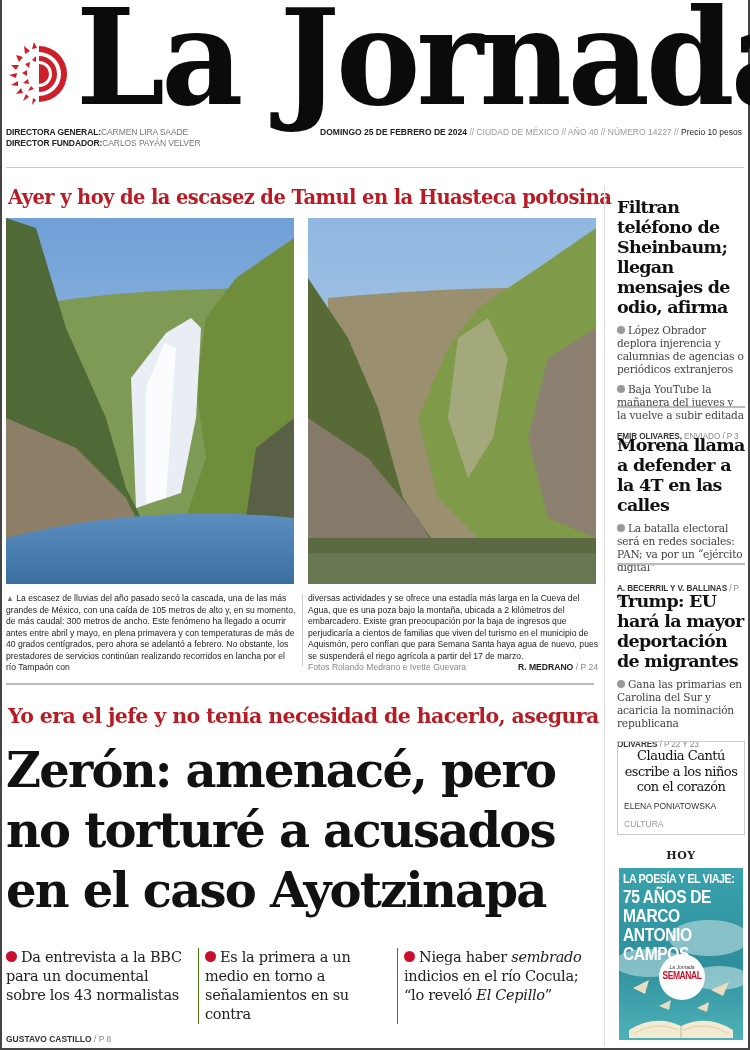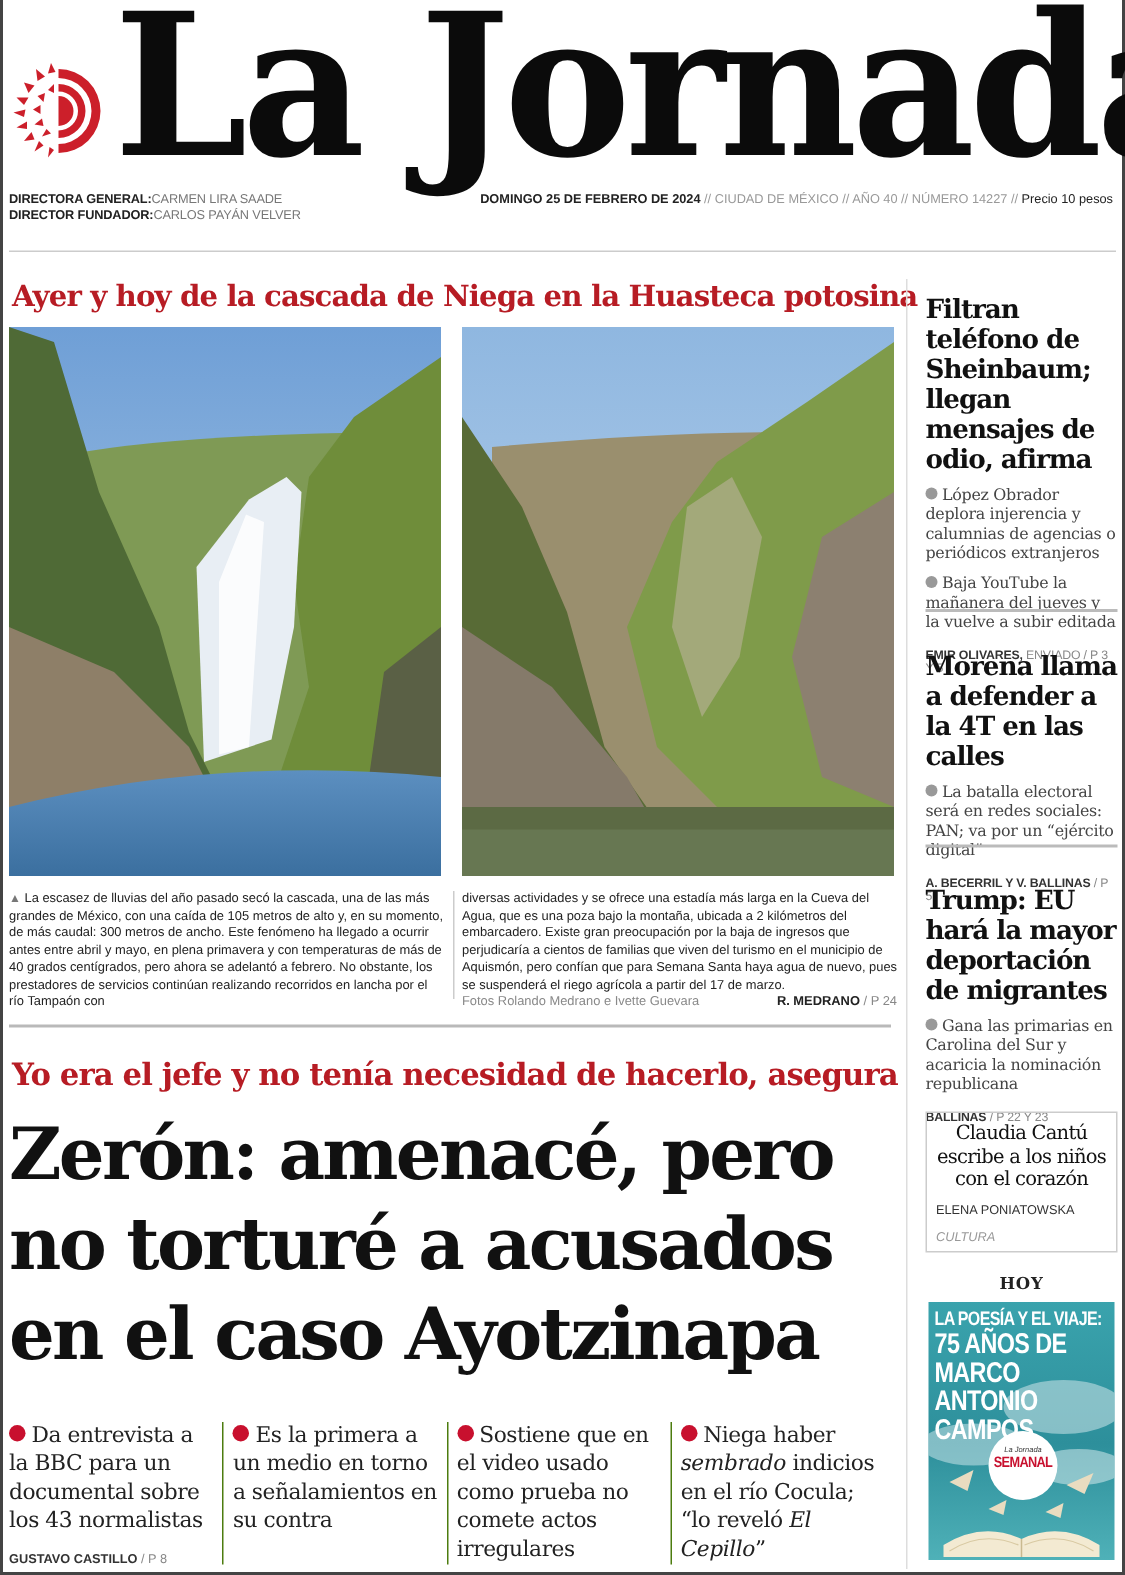--- a/index.html
+++ b/index.html
@@ -51,21 +51,21 @@
   .dot-gray { display: inline-block; width: 8px; height: 8px; border-radius: 50%; background: #999; margin-right: 3px; }
   .side .by { font-size: 8.2px; color: #888; margin-top: 10px; letter-spacing: -0.1px; }
   .side .by b { color: #333; }
   .side-rule { position: absolute; left: 617px; width: 128px; height: 2px; background: #bbb; }
   .s1 { top: 186px; }
   .s2 { top: 424px; }
   .s3 { top: 580px; }
   .box { position: absolute; left: 617px; top: 741px; width: 128px; height: 94px; border: 1px solid #ccc; padding: 6px 6px; text-align: center; }
   .box h3 { font-family: "DejaVu Serif", serif; font-weight: normal; font-size: 13px; line-height: 15.5px; letter-spacing: -0.5px; color: #111; }
   .box .author { text-align: left; font-size: 8.5px; color: #333; margin-top: 6px; }
-  .box .section { text-align: left; font-size: 8.5px; color: #999; margin-top: 8px; font-style: italic; }
+  .box .section { text-align: left; font-size: 8.5px; color: #999; margin-top: 8px; }
   .hoy { position: absolute; left: 617px; top: 849px; width: 128px; text-align: center; font-family: "DejaVu Serif", serif; font-weight: bold; font-size: 11px; color: #222; letter-spacing: 0.5px; }
   .promo { position: absolute; left: 619px; top: 868px; width: 124px; height: 172px; background: linear-gradient(180deg, #3aa3ad 0%, #2d8f9b 55%, #4fb1b8 100%); overflow: hidden; }
   .promo-title { position: absolute; left: 4px; top: 4px; width: 118px; color: #fff; font-family: "Liberation Sans", sans-serif; font-weight: bold; line-height: 1; letter-spacing: -0.5px; transform: scaleX(0.82); transform-origin: left top; width: 144px; }
   .promo-title .t1 { font-size: 13px; display: block; }
   .promo-title .t2 { font-size: 19px; display: block; margin-top: 2px; }
   .promo-badge { position: absolute; left: 40px; top: 86px; width: 46px; height: 46px; border-radius: 50%; background: #fff; text-align: center; padding-top: 10px; }
   .promo-badge .small { display: block; font-size: 5px; color: #333; font-style: italic; }
   .promo-badge .big { display: block; font-size: 10px; font-weight: bold; color: #c8102e; letter-spacing: -0.5px; font-family: "Liberation Sans", sans-serif; transform: scaleX(0.85); }
 </style>
 </head>
@@ -101,21 +101,21 @@
 <div class="staff">
   <div><span class="lbl">DIRECTORA GENERAL:</span><span class="val">CARMEN LIRA SAADE</span></div>
   <div><span class="lbl">DIRECTOR FUNDADOR:</span><span class="val">CARLOS PAYÁN VELVER</span></div>
 </div>
 
 <div class="dateline">
   <b>DOMINGO 25 DE FEBRERO DE 2024</b><span> // </span><span>CIUDAD DE MÉXICO</span><span> // </span><span>AÑO 40</span><span> // </span><span>NÚMERO 14227</span><span> // </span><span class="price">Precio 10 pesos</span>
 </div>
 <div class="rule-top"></div>
 
-<div class="kicker kicker1">Ayer y hoy de la cascada de Niega en la Huasteca potosina</div>
+<div class="kicker kicker1">Ayer y hoy de la escasez de Tamul en la Huasteca potosina</div>
 
 <div class="photo photo1">
   <svg width="288" height="366" viewBox="0 0 288 366">
     <defs>
       <linearGradient id="sky1" x1="0" y1="0" x2="0" y2="1">
           <stop offset="0" stop-color="#6f9fd6"></stop>
           <stop offset="1" stop-color="#b9d3ea"></stop>
         </linearGradient>
       <linearGradient id="wat1" x1="0" y1="0" x2="0" y2="1">
           <stop offset="0" stop-color="#5c8fc0"></stop>
@@ -168,21 +168,20 @@
 </div>
 
 <div class="rule-mid"></div>
 
 <div class="kicker kicker2">Yo era el jefe y no tenía necesidad de hacerlo, asegura</div>
 <div class="headline">Zerón: amenacé, pero no torturé a acusados en el caso Ayotzinapa</div>
 
 <div class="bullets">
   <div class="bullet"><span class="dot-red"></span><span>Da entrevista a la BBC para un documental sobre los 43 normalistas</span></div>
   <div class="bullet"><span class="dot-red"></span><span>Es la primera a un medio en torno a señalamientos en su contra</span></div>
-  <div class="bullet"><span class="dot-red"></span><span>Sostiene que en el video usado como prueba no comete actos irregulares</span></div>
   <div class="bullet"><span class="dot-red"></span><span>Niega haber </span><i>sembrado</i><span> indicios en el río Cocula; “lo reveló </span><i>El Cepillo</i><span>”</span></div>
 </div>
 
 <div class="byline-main"><b>GUSTAVO CASTILLO</b><span> / P 8</span></div>
 
 <div class="col-sep"></div>
 
 <div class="side s1">
   <h2>Filtran teléfono de Sheinbaum; llegan mensajes de odio, afirma</h2>
   <p><span class="dot-gray"></span><span>López Obrador deplora injerencia y calumnias de agencias o periódicos extranjeros</span></p>
@@ -194,21 +193,21 @@
 <div class="side s2">
   <h2>Morena llama a defender a la 4T en las calles</h2>
   <p><span class="dot-gray"></span><span>La batalla electoral será en redes sociales: PAN; va por un “ejército digital”</span></p>
   <div class="by"><b>A. BECERRIL Y V. BALLINAS</b><span> / P 5</span></div>
 </div>
 <div class="side-rule" style="top:563px"></div>
 
 <div class="side s3">
   <h2>Trump: EU hará la mayor deportación de migrantes</h2>
   <p><span class="dot-gray"></span><span>Gana las primarias en Carolina del Sur y acaricia la nominación republicana</span></p>
-  <div class="by"><b>BALLINAS</b><span> / P 22 Y 23</span></div>
+  <div class="by"><b>OLIVARES</b><span> / P 22 Y 23</span></div>
 </div>
 
 <div class="box">
   <h3>Claudia Cantú escribe a los niños con el corazón</h3>
   <div class="author">ELENA PONIATOWSKA</div>
   <div class="section">CULTURA</div>
 </div>
 
 <div class="hoy">HOY</div>
 

